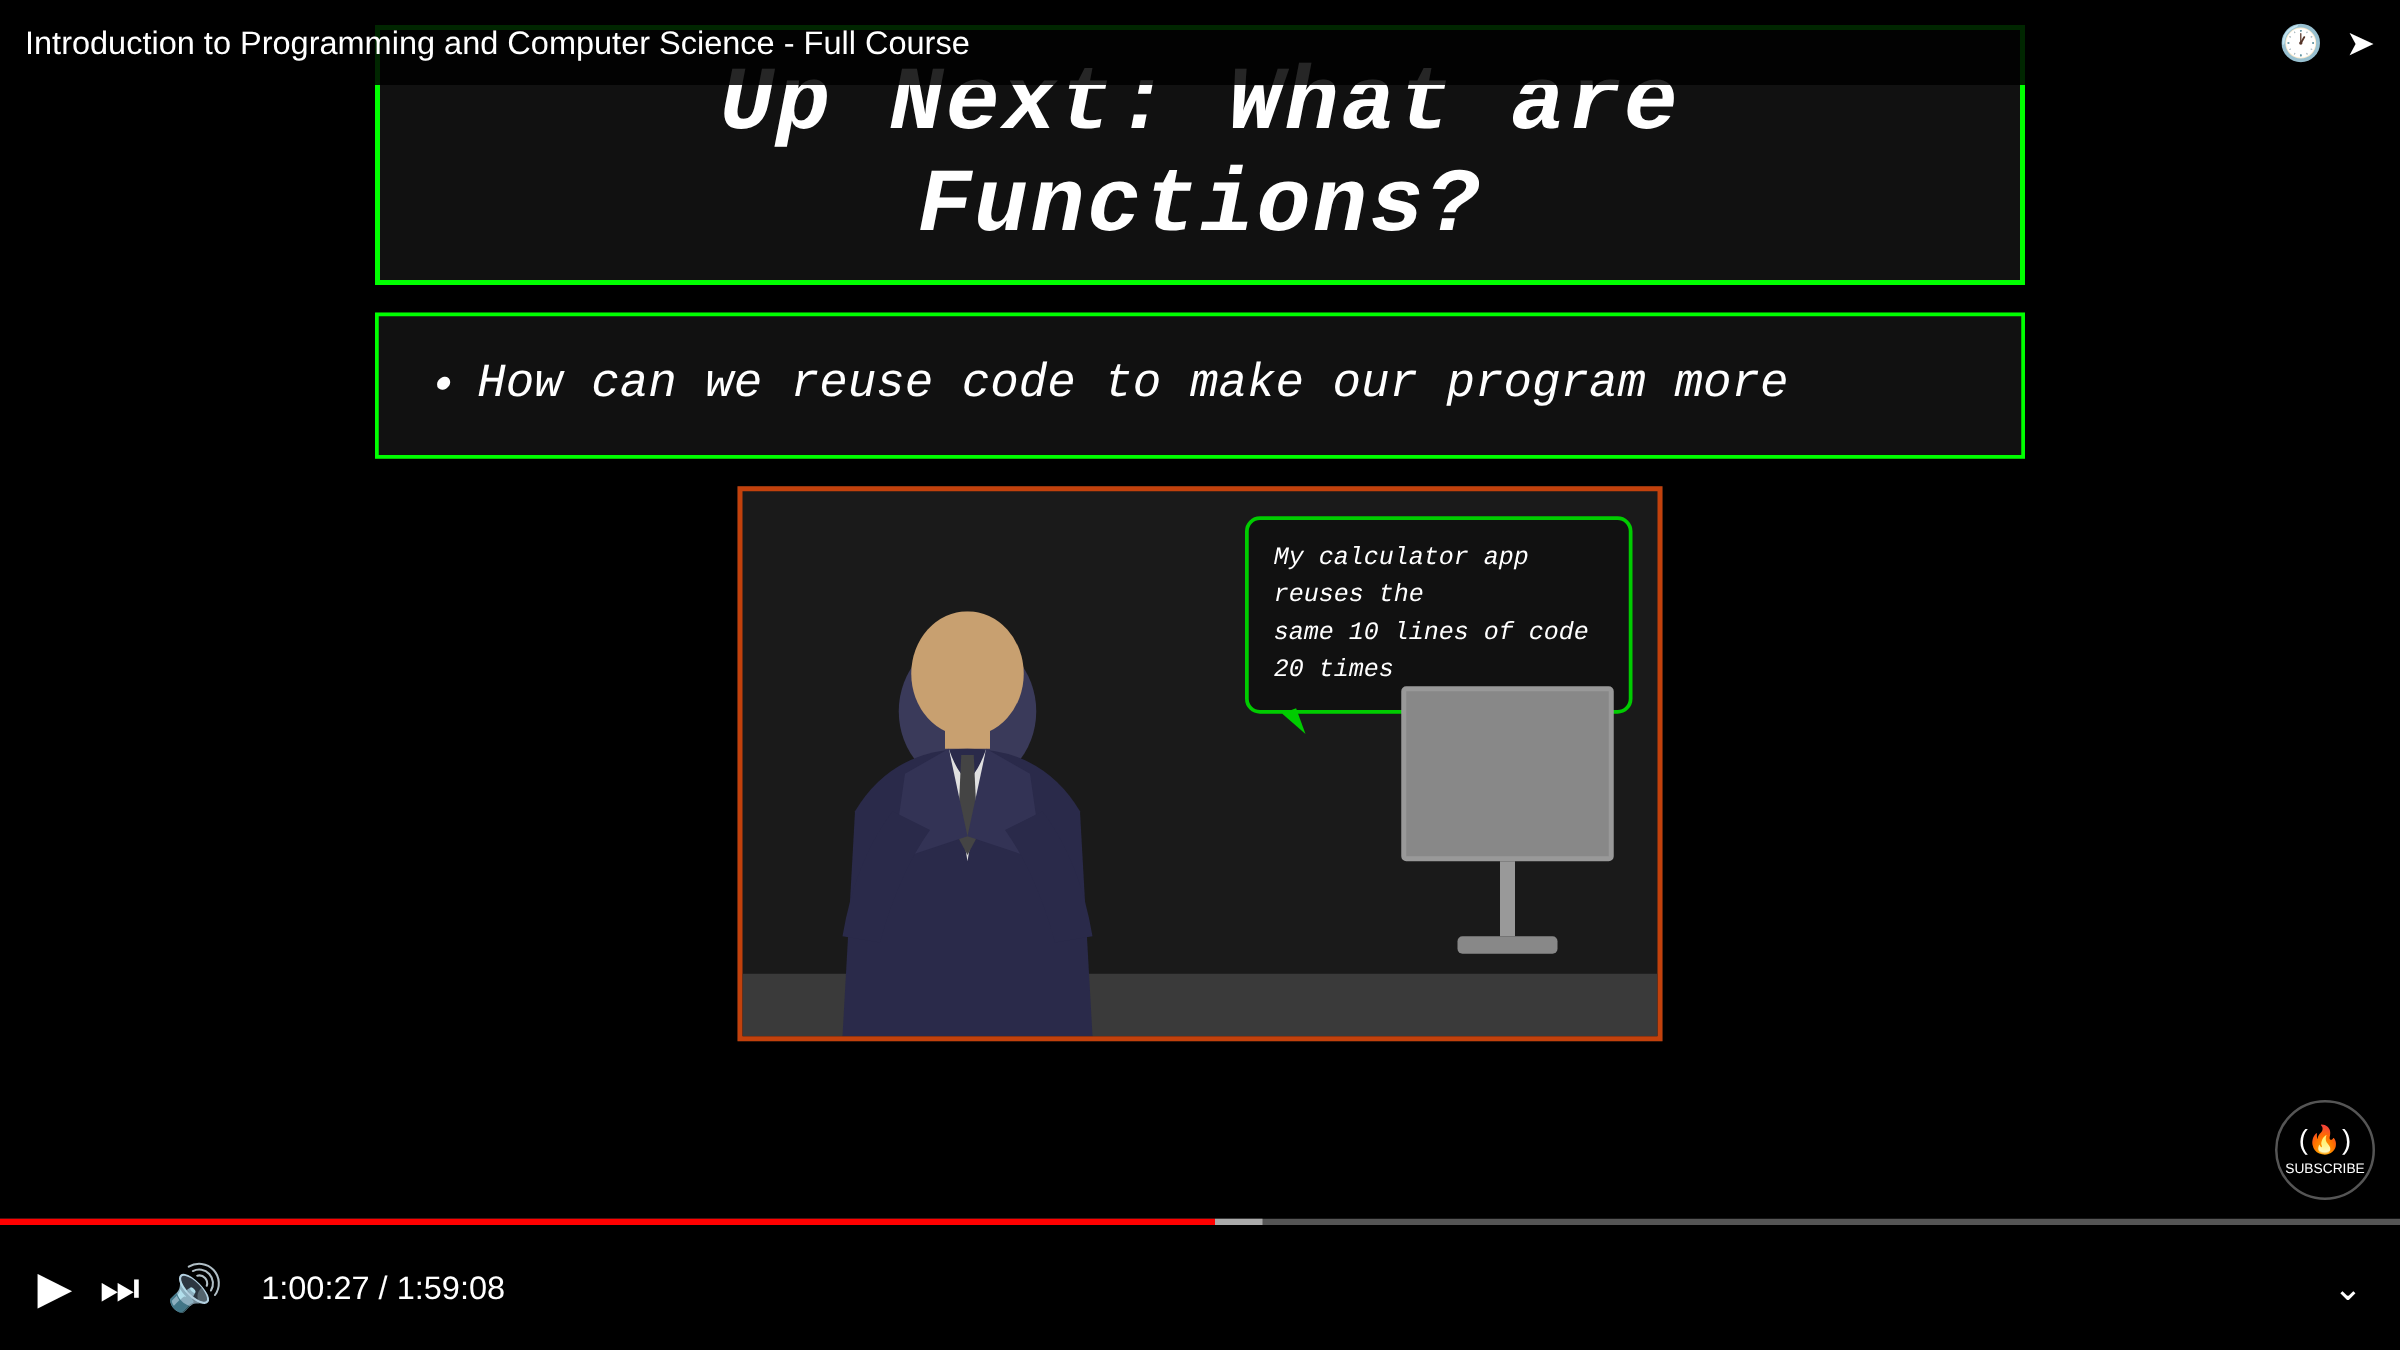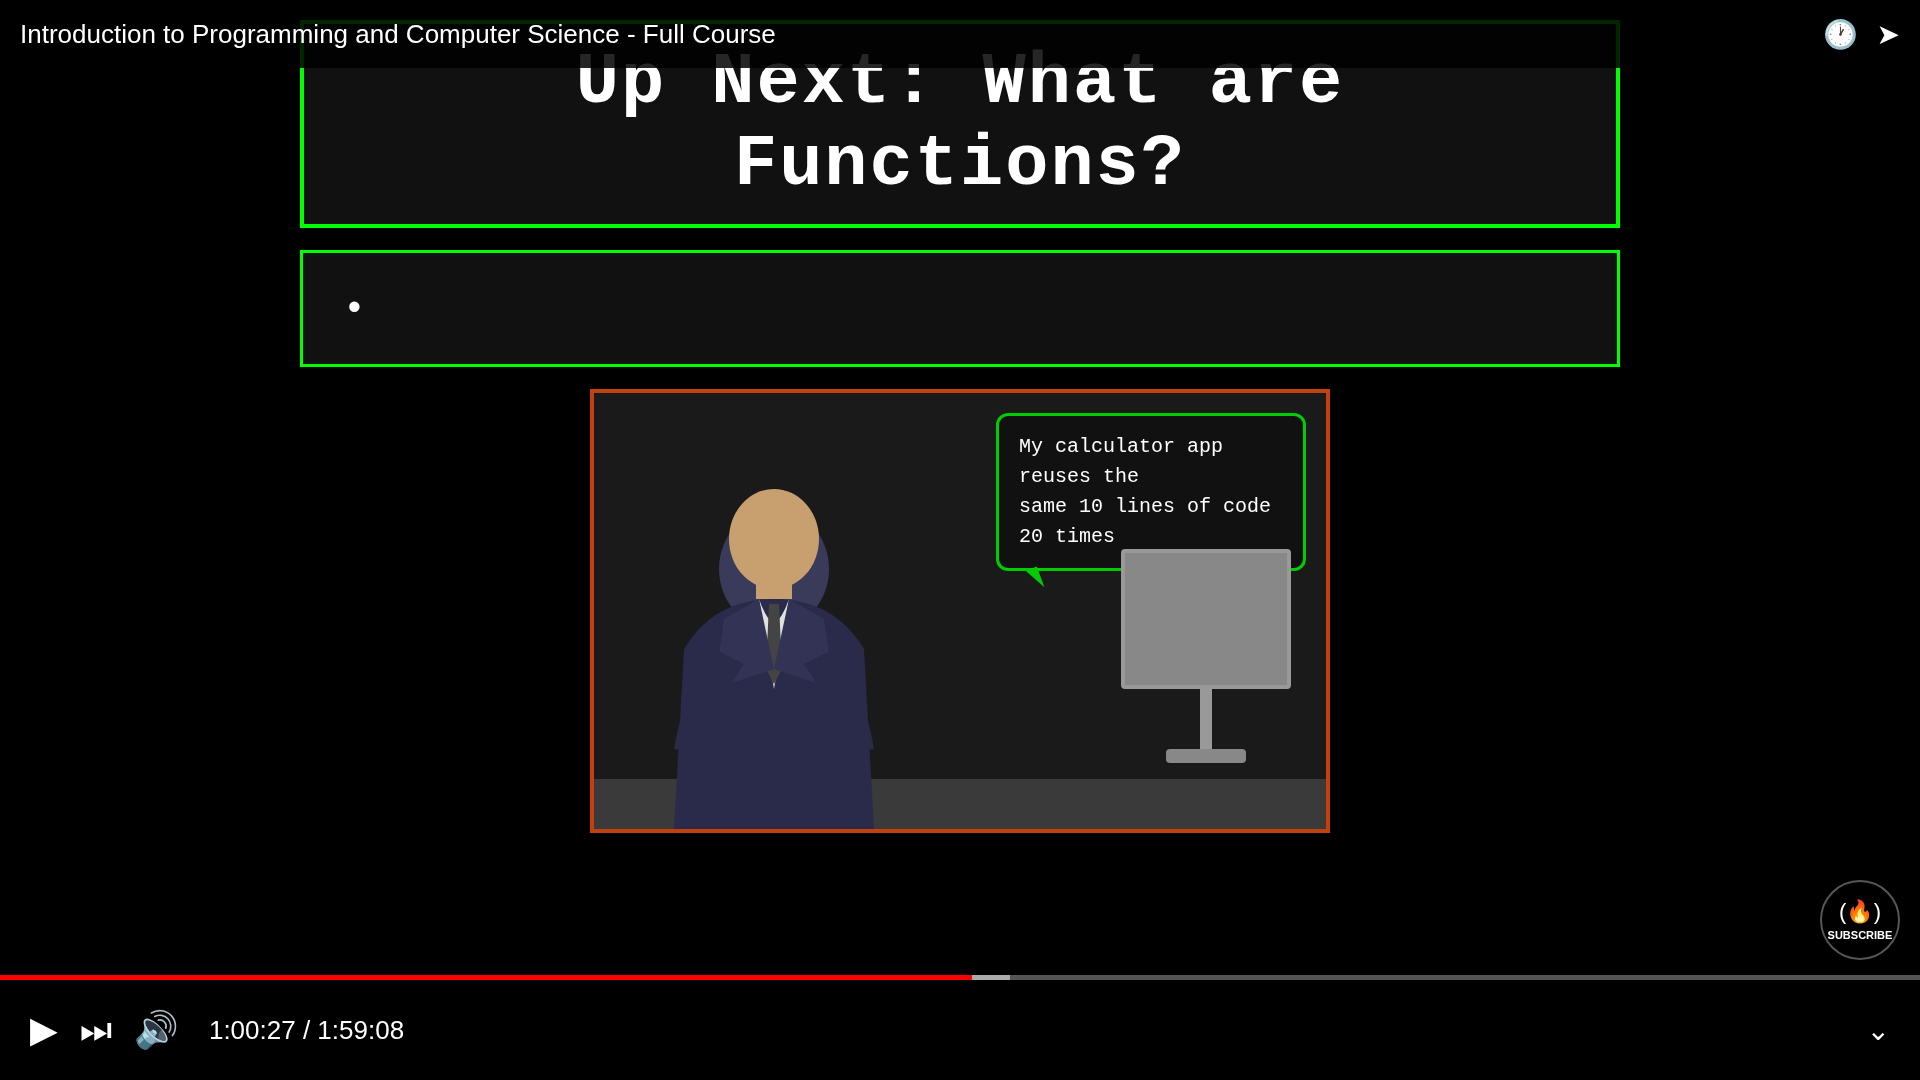--- a/index.html
+++ b/index.html
@@ -53,20 +53,21 @@
       display: flex;
       align-items: flex-start;
       justify-content: center;
       padding-top: 20px;
     }
 
     
     .slide-content {
       width: 1380px;
       padding: 0 30px;
+      font-style: italic;
     }
 
     
     .up-next-box {
       border: 4px solid #00ff00;
       background: #111;
       padding: 18px 30px;
       margin-bottom: 22px;
       text-align: center;
     }
@@ -201,21 +202,20 @@
     }
     .subscribe-icon {
       font-size: 22px;
       color: #fff;
     }
     .subscribe-label {
       color: #fff;
       font-size: 11px;
       text-align: center;
       margin-top: 4px;
-      font-weight: bold;
     }
 
     
     .progress-area {
       position: absolute;
       bottom: 100px;
       left: 0;
       right: 0;
       height: 5px;
       background: #555;
@@ -342,21 +342,21 @@
   <div class="slide-content">
 
     <div class="up-next-box">
       <span class="up-next-text">Up Next: What are Functions?</span>
     </div>
 
     <div class="bullet-box">
       <div class="bullet-item">
         <span class="bullet-dot">•</span>
         <span>
-          <br>
+          <span>How can we reuse code to make our program more</span><br>
         </span>
       </div>
     </div>
 
     <div class="person-frame">
 
       <div class="desk"></div>
 
       <div class="speech-bubble">
         <span class="speech-text">

